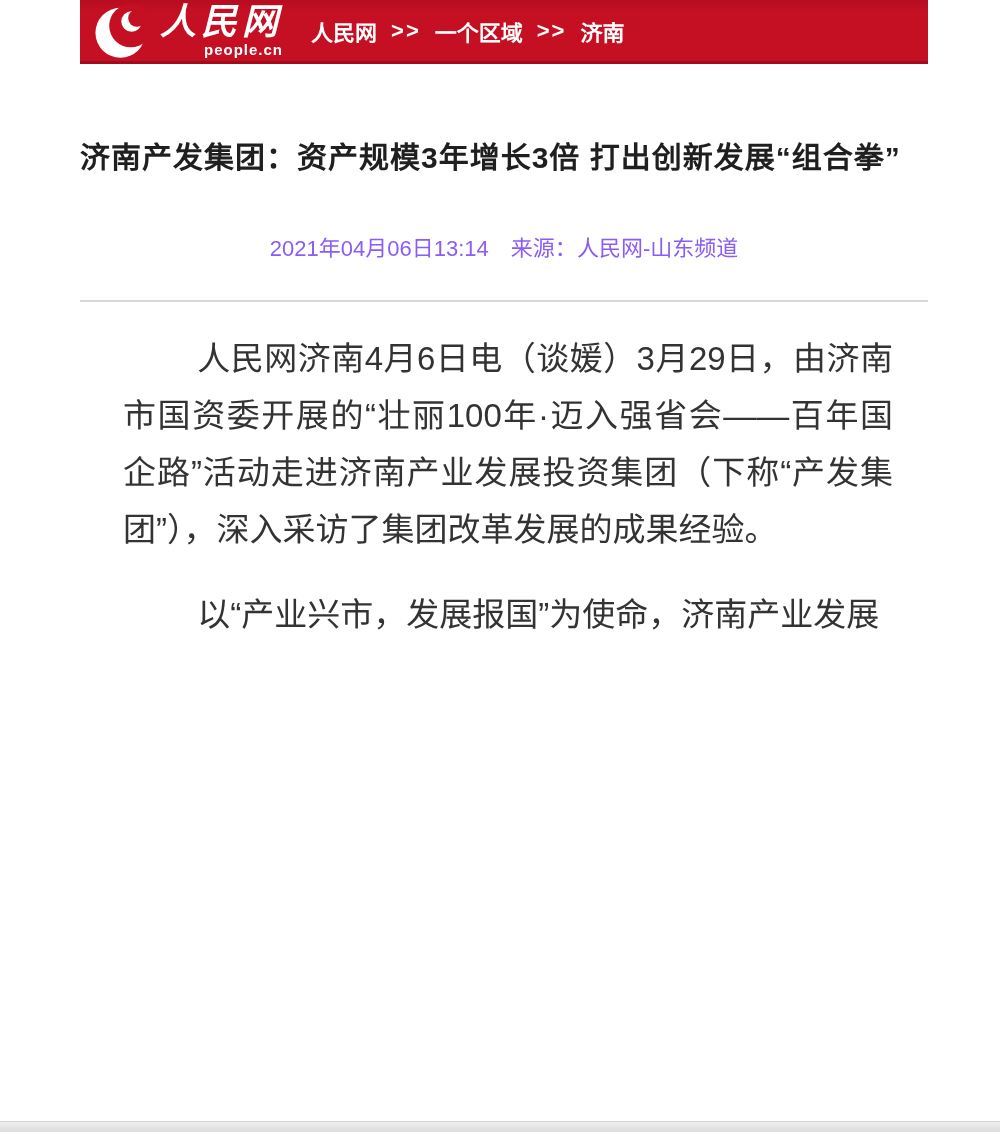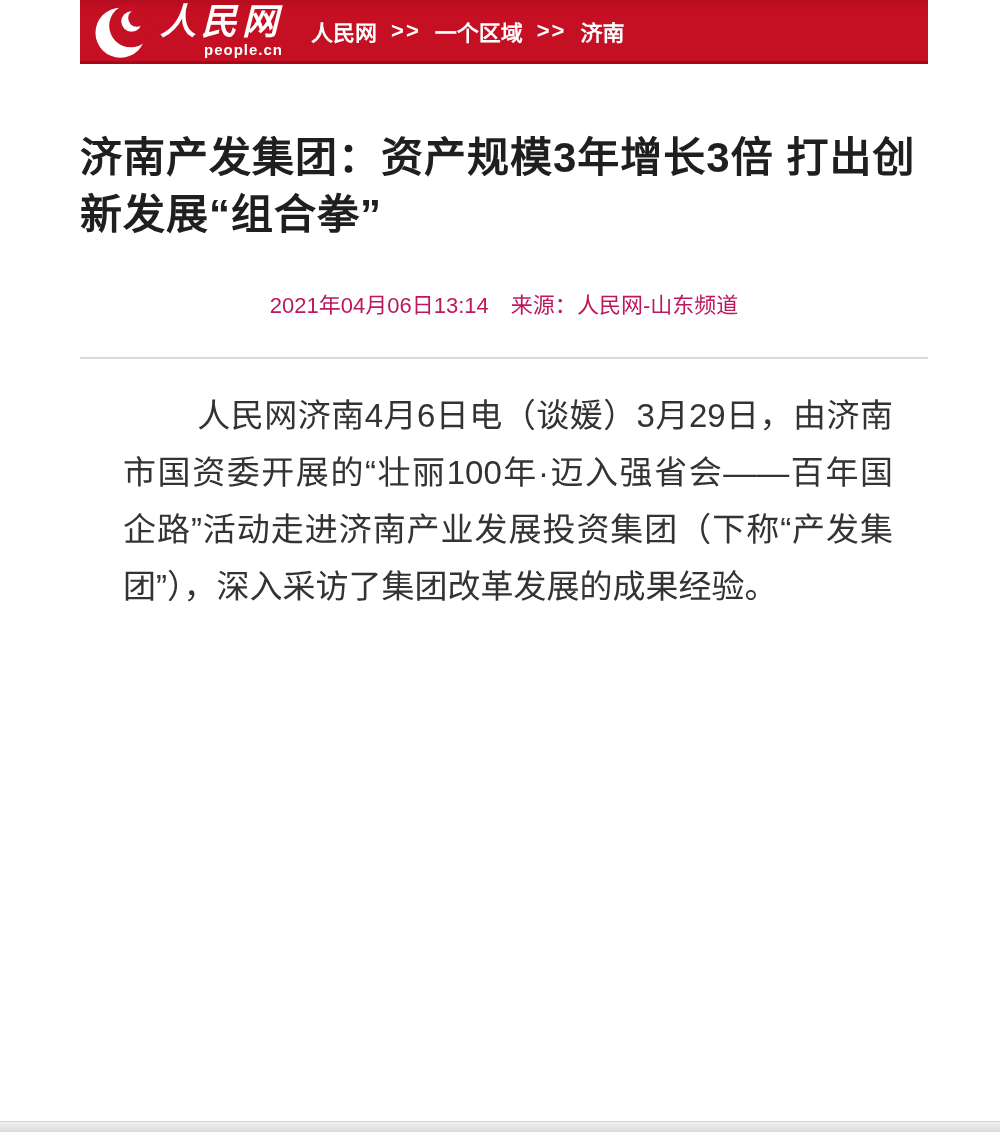--- a/index.html
+++ b/index.html
@@ -74,31 +74,31 @@
   }
   
   .content {
     position: absolute;
     top: 85px;
     left: 80px;
     width: 848px;
   }
   .article-title {
     margin: 44px 0 0 0;
-    font-size: 42px;
+    font-size: 30px;
     line-height: 57px;
     font-weight: 700;
     color: #1f1f1f;
     letter-spacing: 1px;
   }
   .article-meta {
     margin-top: 44px;
     text-align: center;
     font-size: 22px;
-    color: #be185d;
+    color: #8b5cf6;
   }
   .article-meta .date { margin-right: 16px; }
   .divider {
     margin: 38px 0 0 0;
     border: none;
     border-top: 2px solid #d9d9d9;
     height: 0;
   }
   .article-body {
     margin-top: 22px;
@@ -154,16 +154,17 @@
 
   <div class="article-meta">
     <span class="date">2021年04月06日13:14</span>
     <span>来源：</span><span>人民网-山东频道</span>
   </div>
 
   <hr class="divider">
 
   <div class="article-body">
     <p>人民网济南4月6日电（谈媛）3月29日，由济南市国资委开展的“壮丽100年·迈入强省会——百年国企路”活动走进济南产业发展投资集团（下称“产发集团”），深入采访了集团改革发展的成果经验。</p>
+    <p>以“产业兴市，发展报国”为使命，济南产业发展</p>
   </div>
 </div>
 
 <div class="bottom-strip"></div>
 
 </body></html>

